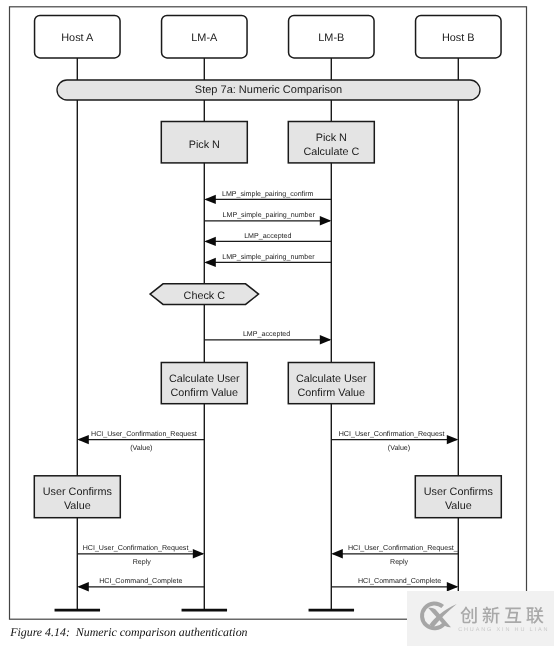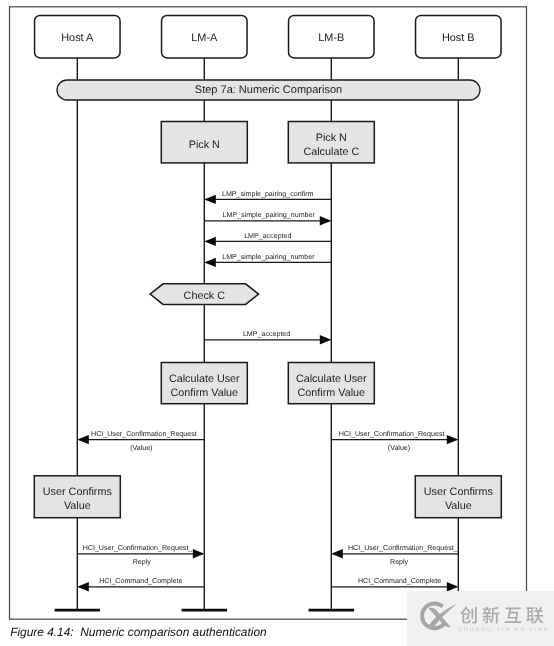--- a/index.html
+++ b/index.html
@@ -1,21 +1,21 @@
 <!DOCTYPE html>
 <html><head>
 <meta charset="utf-8">
 <style>
   html,body{margin:0;padding:0;background:#ffffff;}
   *{-webkit-font-smoothing:antialiased;text-rendering:geometricPrecision;}
   body{width:554px;height:646px;overflow:hidden;font-family:"Liberation Sans",sans-serif;color:#111;}
   #page{position:relative;width:554px;height:646px;background:#fff;}
   svg#diagram{position:absolute;left:0;top:0;display:block;}
   .lbl{font-family:"Liberation Sans",sans-serif;fill:#1b1b1b;}
-  .caption{position:absolute;left:10.2px;top:625.2px;font-family:Liberation Sans, sans-serif;
+  .caption{position:absolute;left:10.2px;top:625.2px;font-family:Liberation Serif, serif;
            font-style:italic;font-size:11.9px;line-height:14px;color:#111;white-space:pre;}
   
   #watermark{position:absolute;left:406.5px;top:590.9px;width:147.5px;height:55.1px;
              background:#f1f1f1;overflow:hidden;}
   #wm-inner{position:absolute;left:0;top:0;width:147.5px;height:55.1px;}
   #wm-mark{position:absolute;left:10px;top:6.5px;}
   #wm-cn{position:absolute;left:48.5px;top:9.1px;}
   .wm-en{position:absolute;left:51.7px;top:35.6px;font-family:"Liberation Sans",sans-serif;
          font-size:5.5px;color:#c9c9c9;letter-spacing:1.85px;line-height:8px;white-space:nowrap;}
 </style>

